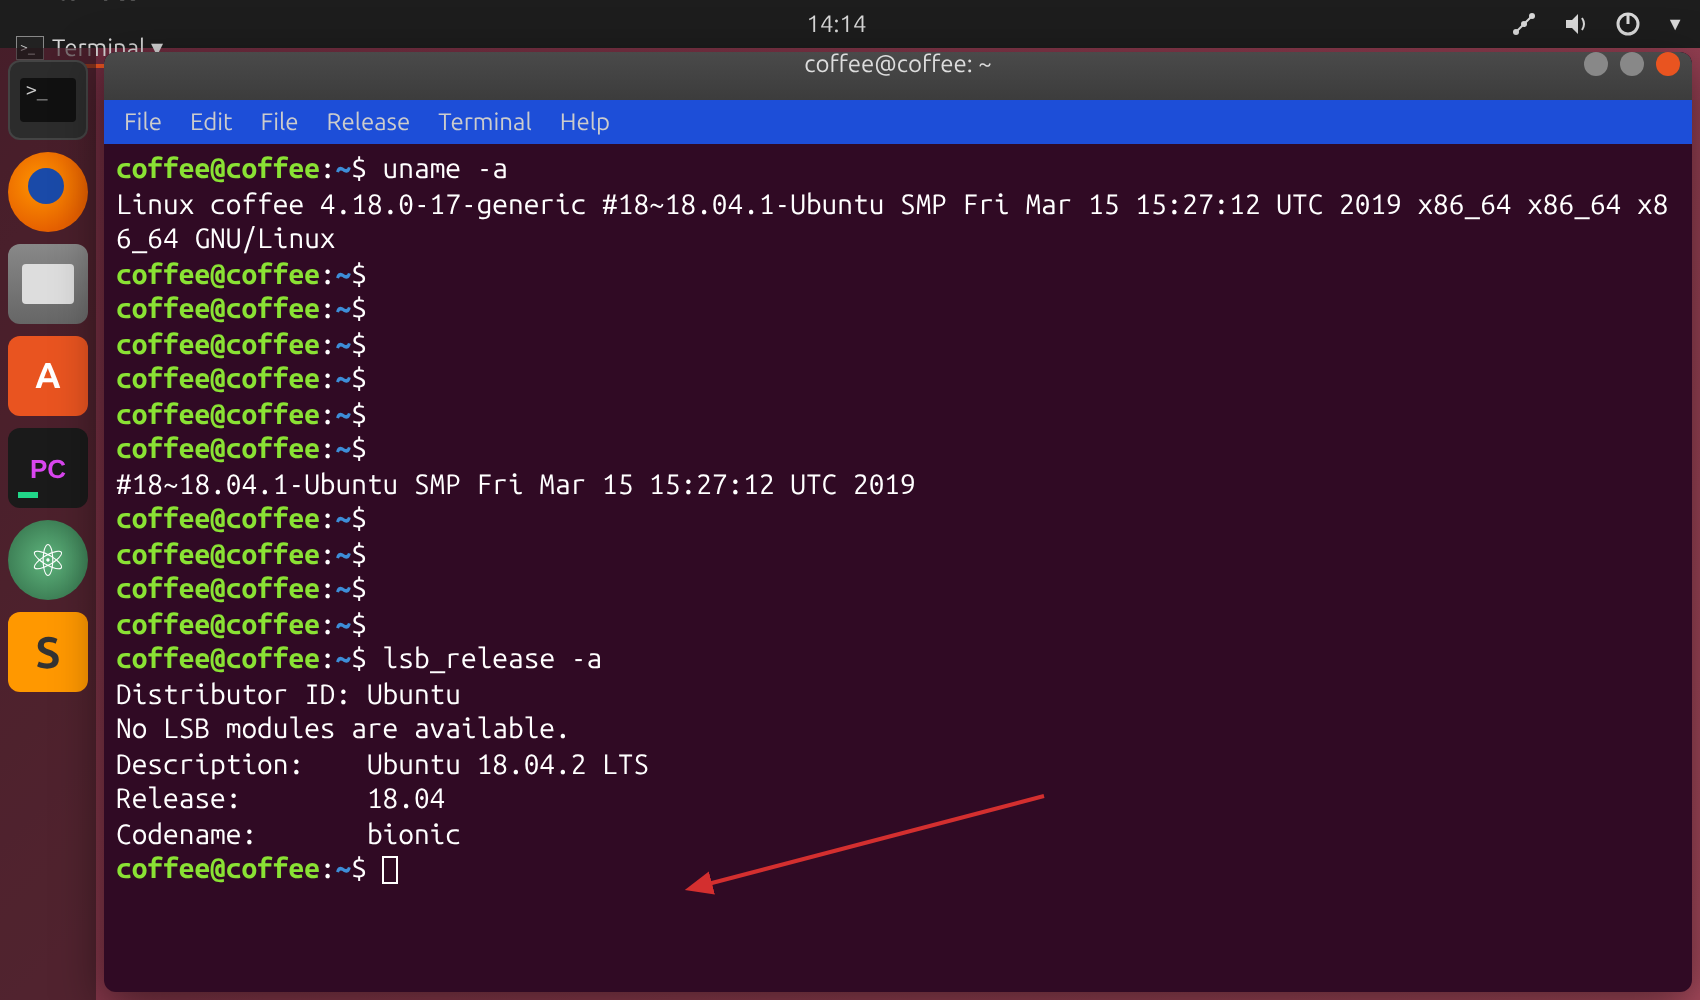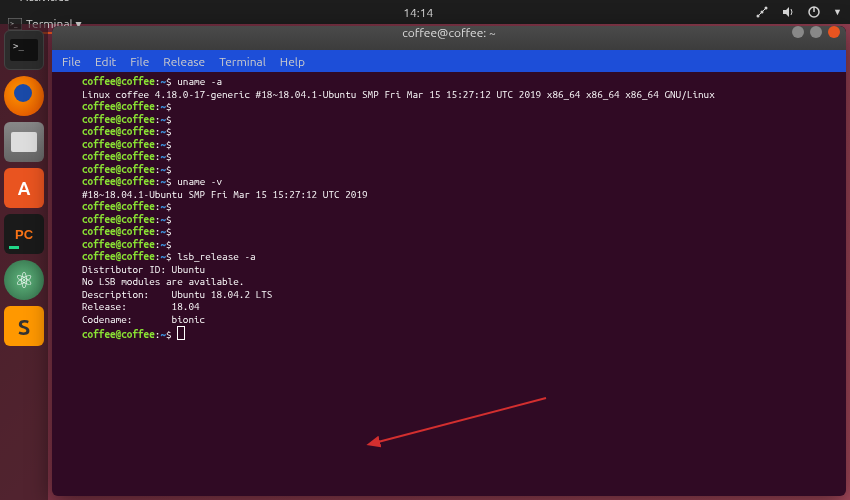--- a/index.html
+++ b/index.html
@@ -51,21 +51,21 @@
     .li-term { background: #2c2c2c; border: 1px solid #444; }
     .li-term-inner { width: 28px; height: 22px; background: #111; border-radius: 2px; position: relative; }
     .li-term-inner::after { content: ">_"; color: #ccc; font-size: 9px; position: absolute; top: 2px; left: 3px; font-family: monospace; }
     .li-firefox { background: radial-gradient(circle at 40% 40%, #ff9500 0%, #e66000 70%); border-radius: 50%; position: relative; }
     .li-firefox::after { content: ""; position: absolute; width: 18px; height: 18px; background: #1a4aa8; border-radius: 50%; top: 8px; left: 10px; }
     .li-files { background: linear-gradient(#888, #666); }
     .li-files-inner { width: 26px; height: 20px; background: #ddd; border-radius: 2px; }
     .li-software { background: #e95420; }
     .li-software-inner { color: #fff; font-weight: bold; font-size: 18px; }
     .li-pycharm { background: #1a1a1a; position: relative; }
-    .li-pycharm-inner { color: #f97316; font-weight: bold; font-size: 13px; font-family: sans-serif; }
+    .li-pycharm-inner { color: #d946ef; font-weight: bold; font-size: 13px; font-family: sans-serif; }
     .li-pycharm::after { content: ""; position: absolute; bottom: 5px; left: 5px; width: 10px; height: 3px; background: #21d789; }
     .li-atom { background: radial-gradient(circle, #5fb57d 0%, #3a7a52 80%); border-radius: 50%; }
     .li-atom-inner { color: #fff; font-size: 22px; }
     .li-sublime { background: #ff9800; }
     .li-sublime-inner { color: #333; font-size: 22px; font-weight: bold; }
 
     
     .terminal-window {
       position: absolute;
       left: 52px; top: 26px; right: 4px; bottom: 4px;
@@ -101,26 +101,25 @@
       align-items: center;
       gap: 14px;
       padding: 0 10px;
       color: #ccc;
       font-size: 12px;
     }
     .terminal-body {
       flex: 1;
       padding: 4px 6px;
       font-family: "Ubuntu Mono", "DejaVu Sans Mono", monospace;
-      font-size: 10px;
+      font-size: 14px;
       line-height: 1.25;
       color: #fff;
       overflow: hidden;
       position: relative;
-      margin-left: 24px;
     }
     .prompt-user { color: #8ae234; font-weight: bold; }
     .prompt-colon { color: #fff; }
     .prompt-path { color: #3d8ed8; font-weight: bold; }
     .prompt-dollar { color: #fff; }
     .output { color: #fff; white-space: pre; }
     .cursor {
       display: inline-block;
       width: 8px; height: 14px;
       border: 1px solid #fff;
@@ -207,21 +206,20 @@
   <div class="terminal-body" id="term-body">
 
     <div><span><span class="prompt-user">coffee@coffee</span><span class="prompt-colon">:</span><span class="prompt-path">~</span><span class="prompt-dollar">$ </span></span><span class="output">uname -a</span></div>
       <div class="output" style="white-space: pre-wrap; word-break: break-all;">Linux coffee 4.18.0-17-generic #18~18.04.1-Ubuntu SMP Fri Mar 15 15:27:12 UTC 2019 x86_64 x86_64 x86_64 GNU/Linux</div>
       <div><span><span class="prompt-user">coffee@coffee</span><span class="prompt-colon">:</span><span class="prompt-path">~</span><span class="prompt-dollar">$ </span></span><span class="output"></span></div>
       <div><span><span class="prompt-user">coffee@coffee</span><span class="prompt-colon">:</span><span class="prompt-path">~</span><span class="prompt-dollar">$ </span></span><span class="output"></span></div>
       <div><span><span class="prompt-user">coffee@coffee</span><span class="prompt-colon">:</span><span class="prompt-path">~</span><span class="prompt-dollar">$ </span></span><span class="output"></span></div>
       <div><span><span class="prompt-user">coffee@coffee</span><span class="prompt-colon">:</span><span class="prompt-path">~</span><span class="prompt-dollar">$ </span></span><span class="output"></span></div>
       <div><span><span class="prompt-user">coffee@coffee</span><span class="prompt-colon">:</span><span class="prompt-path">~</span><span class="prompt-dollar">$ </span></span><span class="output"></span></div>
       <div><span><span class="prompt-user">coffee@coffee</span><span class="prompt-colon">:</span><span class="prompt-path">~</span><span class="prompt-dollar">$ </span></span><span class="output"></span></div>
-      <div><span><span class="prompt-user">coffee@coffee</span><span class="prompt-colon">:</span><span class="prompt-path">~</span><span class="prompt-dollar">$ </span></span><span class="output">uname -v</span></div>
       <div class="output" style="white-space: pre-wrap; word-break: break-all;">#18~18.04.1-Ubuntu SMP Fri Mar 15 15:27:12 UTC 2019</div>
       <div><span><span class="prompt-user">coffee@coffee</span><span class="prompt-colon">:</span><span class="prompt-path">~</span><span class="prompt-dollar">$ </span></span><span class="output"></span></div>
       <div><span><span class="prompt-user">coffee@coffee</span><span class="prompt-colon">:</span><span class="prompt-path">~</span><span class="prompt-dollar">$ </span></span><span class="output"></span></div>
       <div><span><span class="prompt-user">coffee@coffee</span><span class="prompt-colon">:</span><span class="prompt-path">~</span><span class="prompt-dollar">$ </span></span><span class="output"></span></div>
       <div><span><span class="prompt-user">coffee@coffee</span><span class="prompt-colon">:</span><span class="prompt-path">~</span><span class="prompt-dollar">$ </span></span><span class="output"></span></div>
       <div><span><span class="prompt-user">coffee@coffee</span><span class="prompt-colon">:</span><span class="prompt-path">~</span><span class="prompt-dollar">$ </span></span><span class="output">lsb_release -a</span></div>
       <div class="output" style="white-space: pre-wrap; word-break: break-all;">Distributor ID: Ubuntu</div>
       <div class="output" style="white-space: pre-wrap; word-break: break-all;">No LSB modules are available.</div>
       <div class="output" style="white-space: pre-wrap; word-break: break-all;">Description:    Ubuntu 18.04.2 LTS</div>
       <div class="output" style="white-space: pre-wrap; word-break: break-all;">Release:        18.04</div>

